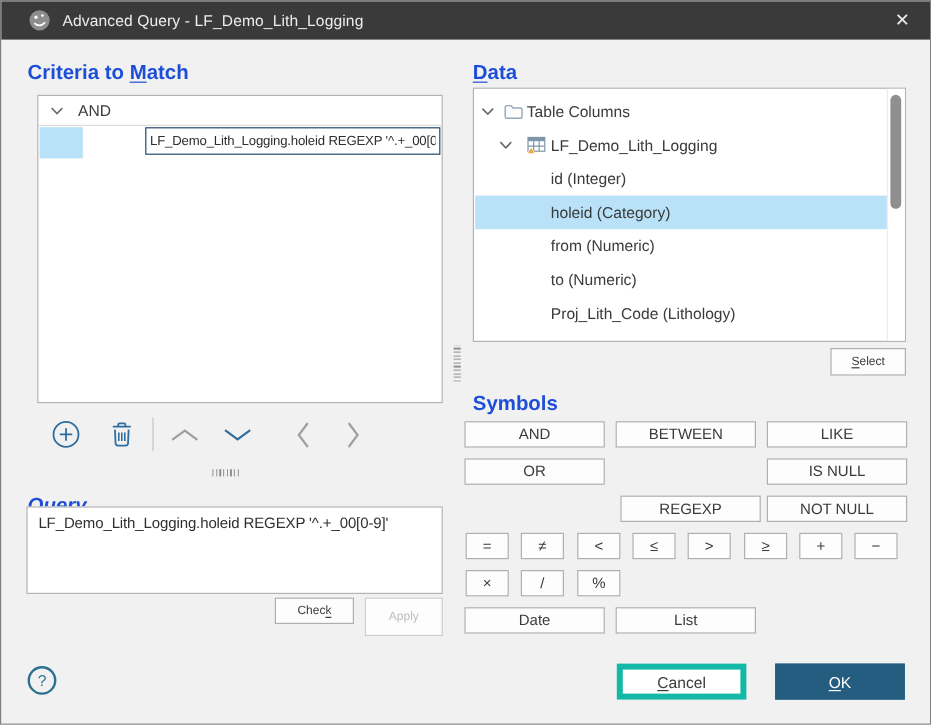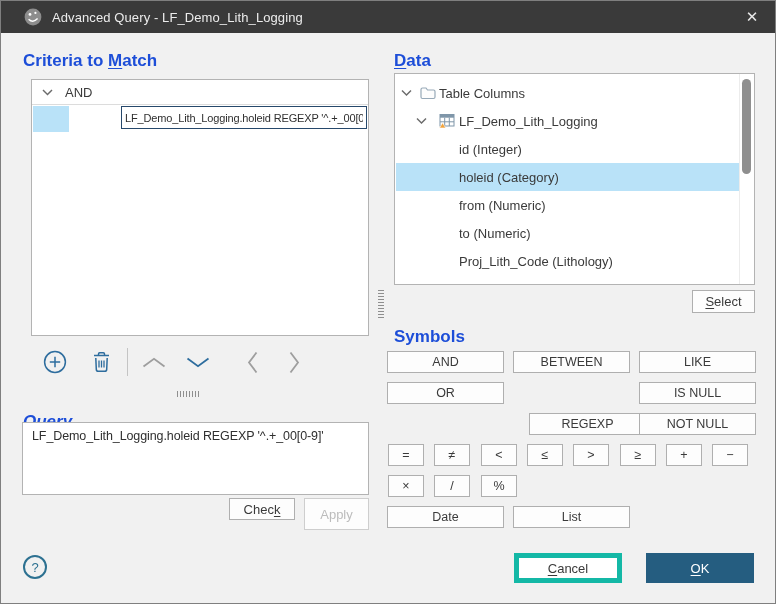--- a/index.html
+++ b/index.html
@@ -20,21 +20,21 @@
   .crit-row{position:absolute;left:0;top:26px;width:100%;height:28px;}
   .crit-cell{position:absolute;left:1px;top:0;width:36px;height:26px;background:#b9e2f8;}
   .crit-input{position:absolute;left:89px;top:0;width:246px;height:23px;box-sizing:border-box;border:1.5px solid #26486b;background:#fff;font-family:"Liberation Sans","DejaVu Sans",sans-serif;font-size:11px;letter-spacing:-0.15px;color:#2f2f2f;padding:0 3px;outline:none;}
   
   .tool{position:absolute;display:flex;align-items:center;justify-content:center;}
   #tool-divider{position:absolute;left:126px;top:347px;width:1px;height:28px;background:#c4c4c4;}
   .splitter-h{position:absolute;left:176px;top:390px;width:22px;height:6px;background:repeating-linear-gradient(90deg,#8f8f8f 0 1px,transparent 1px 3px);background-size:100% 2px;background-repeat:repeat-y;background-position:0 0, 0 4px;}
   .splitter-v{position:absolute;left:377px;top:287px;width:6px;height:30px;background:repeating-linear-gradient(0deg,#8f8f8f 0 1px,transparent 1px 3px);background-size:2px 100%;background-repeat:repeat-x;}
   
   #query-box{left:21px;top:421px;width:347px;height:73px;font-size:12.5px;letter-spacing:-0.1px;color:#2f2f2f;padding:6px 9px;}
-  .btn{position:absolute;box-sizing:border-box;background:#fdfdfd;border:1px solid #afafaf;color:#3a3a3a;font-size:13px;display:flex;align-items:center;justify-content:center;cursor:default;}
+  .btn{position:absolute;box-sizing:border-box;background:#fdfdfd;border:1px solid #afafaf;color:#3a3a3a;font-size:10px;display:flex;align-items:center;justify-content:center;cursor:default;}
   .btn.disabled{color:#bcbcbc;border-color:#cecece;}
   
   #data-box{left:393px;top:72px;width:361px;height:212px;}
   .trow{position:absolute;left:1px;width:345px;height:28px;}
   .trow.sel{background:#b9e2f8;}
   .tpart{position:absolute;top:50%;transform:translateY(-50%);display:flex;}
   .tlabel{position:absolute;top:50%;transform:translateY(-50%);font-size:13px;color:#3a3a3a;white-space:nowrap;}
   #scrollbar{position:absolute;right:0;top:0;width:14px;height:210px;background:#ffffff;border-left:1px solid #ececec;}
   #scroll-thumb{position:absolute;left:2px;top:5px;width:9px;height:95px;border-radius:4.5px;background:#8f8f8f;}
   
@@ -180,21 +180,21 @@
       <span><span></span><span class="u">S</span><span>elect</span></span>
     </div>
 
   <div class="lbl" style="left:393px;top:326px;">Symbols</div>
 
   <div class="btn sym" style="left:386px;top:350px;width:117px;height:22px;">AND</div>
   <div class="btn sym" style="left:512px;top:350px;width:117px;height:22px;">BETWEEN</div>
   <div class="btn sym" style="left:638px;top:350px;width:117px;height:22px;">LIKE</div>
   <div class="btn sym" style="left:386px;top:381px;width:117px;height:22px;">OR</div>
   <div class="btn sym" style="left:638px;top:381px;width:117px;height:22px;">IS NULL</div>
-  <div class="btn sym" style="left:528px;top:412px;width:117px;height:22px;">REGEXP</div>
+  <div class="btn sym" style="left:516px;top:412px;width:117px;height:22px;">REGEXP</div>
   <div class="btn sym" style="left:638px;top:412px;width:117px;height:22px;">NOT NULL</div>
 
   <div class="btn sym" style="left:387px;top:443px;width:36px;height:22px;">=</div>
   <div class="btn sym" style="left:433px;top:443px;width:36px;height:22px;">≠</div>
   <div class="btn sym" style="left:480px;top:443px;width:36px;height:22px;">&lt;</div>
   <div class="btn sym" style="left:526px;top:443px;width:36px;height:22px;">≤</div>
   <div class="btn sym" style="left:572px;top:443px;width:36px;height:22px;">&gt;</div>
   <div class="btn sym" style="left:619px;top:443px;width:36px;height:22px;">≥</div>
   <div class="btn sym" style="left:665px;top:443px;width:36px;height:22px;">+</div>
   <div class="btn sym" style="left:711px;top:443px;width:36px;height:22px;">−</div>

